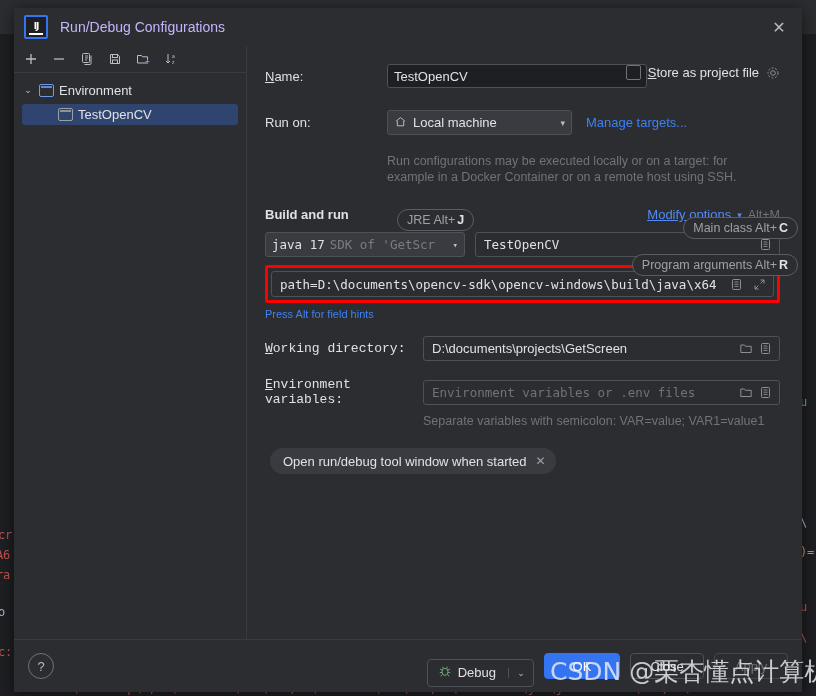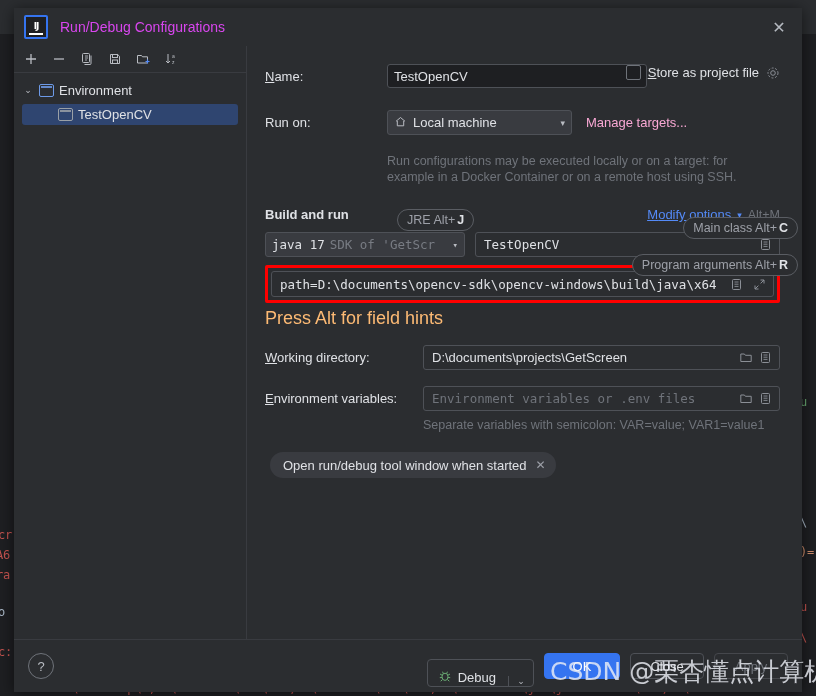--- a/index.html
+++ b/index.html
@@ -84,21 +84,21 @@
   .ij-logo::after {
     content: "";
     position: absolute;
     bottom: 2px; left: 3px; right: 3px;
     height: 2px; background: #ffffff;
   }
   .ij-logo span { margin-bottom: 3px; font-size: 9px; }
   .dialog-title {
     margin-left: 12px;
     font-size: 14px;
-    color: #d946ef;
+    color: #c4b5fd;
   }
   .close-btn {
     position: absolute;
     right: 0; top: 0;
     width: 46px; height: 38px;
     display: flex; align-items: center; justify-content: center;
     color: #b4b8bf;
     font-size: 16px;
     cursor: default;
   }
@@ -248,21 +248,21 @@
     border-radius: 3px;
     display: flex;
     align-items: center;
     padding: 0 6px;
     gap: 6px;
     font-size: 13px;
     box-sizing: border-box;
   }
   .combo .arrow { margin-left: auto; color:#b9bcc2; font-size: 9px; }
   .link {
-    color: #f9a8d4;
+    color: #3b82f6;
     font-size: 13px;
     margin-left: 14px;
   }
 
   .hint-text {
     color: #6f737a;
     font-size: 12.5px;
     line-height: 16px;
     margin: -4px 0 0 122px;
   }
@@ -362,30 +362,30 @@
     padding: 0 4px 0 8px;
     gap: 4px;
     font-family: "DejaVu Sans Mono", monospace;
     font-size: 12.5px;
     color: #dfe1e5;
     box-sizing:border-box;
   }
   .args-field .val { flex:1 1 auto; overflow:hidden; white-space:nowrap; }
 
   .press-alt {
-    color:#fdba74;
-    font-size:18px;
+    color:#3b82f6;
+    font-size:11px;
     margin-top: 5px;
   }
 
   .lower-row {
     display:flex; align-items:center;
     margin-top: 16px;
   }
-  .lower-row .lbl { width: 158px; flex:0 0 158px; }
+  .lower-row .lbl { width: 158px; flex:0 0 158px;font-family:Liberation Mono, monospace; }
   .lower-field {
     flex: 1 1 auto;
     height: 25px;
     background: transparent;
     border: 1px solid #4e5157;
     border-radius: 3px;
     display:flex; align-items:center;
     padding: 0 4px 0 8px;
     font-size: 13px;
     box-sizing: border-box;
@@ -443,21 +443,21 @@
     background: transparent;
   }
   .btn.primary {
     background:#3574f0;
     border-color:#3574f0;
     color:#ffffff;
     min-width: 76px;
   }
   .btn.disabled { color:#6f737a; border-color:#45474c; }
   .split-btn {
-    display:flex; align-items:flex-end;
+    display:flex; align-items:center;
     height:26px;
     border:1px solid #4e5157;
     border-radius:4px;
     overflow:hidden;
     margin-top:13px;
   }
   .split-main {
     display:flex; align-items:center; gap:6px;
     padding: 0 12px 0 10px;
     font-size:13px; color:#dfe1e5;

